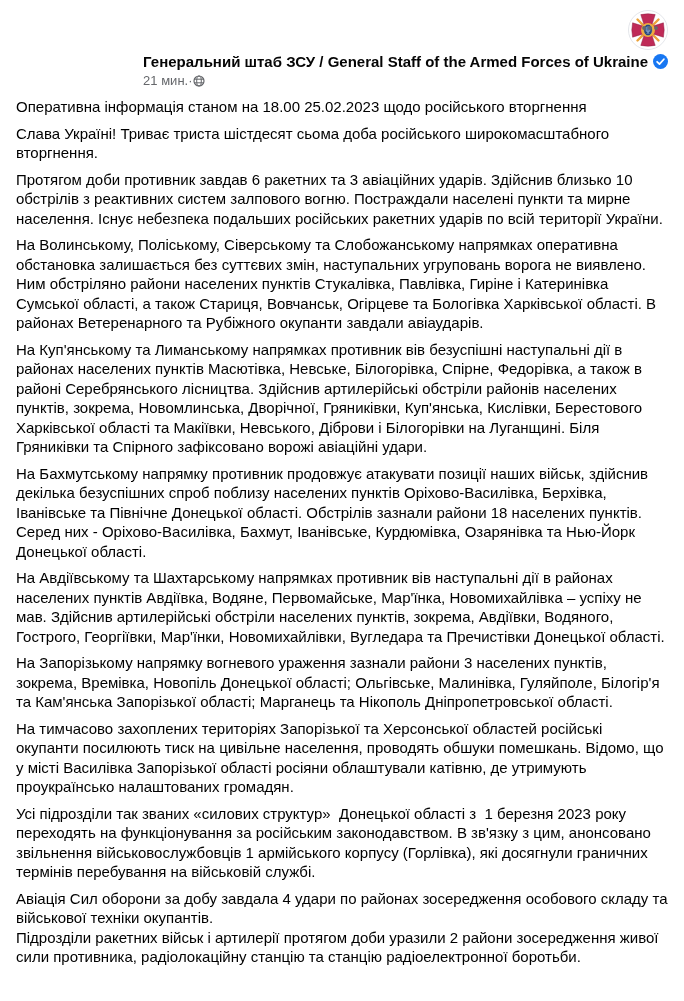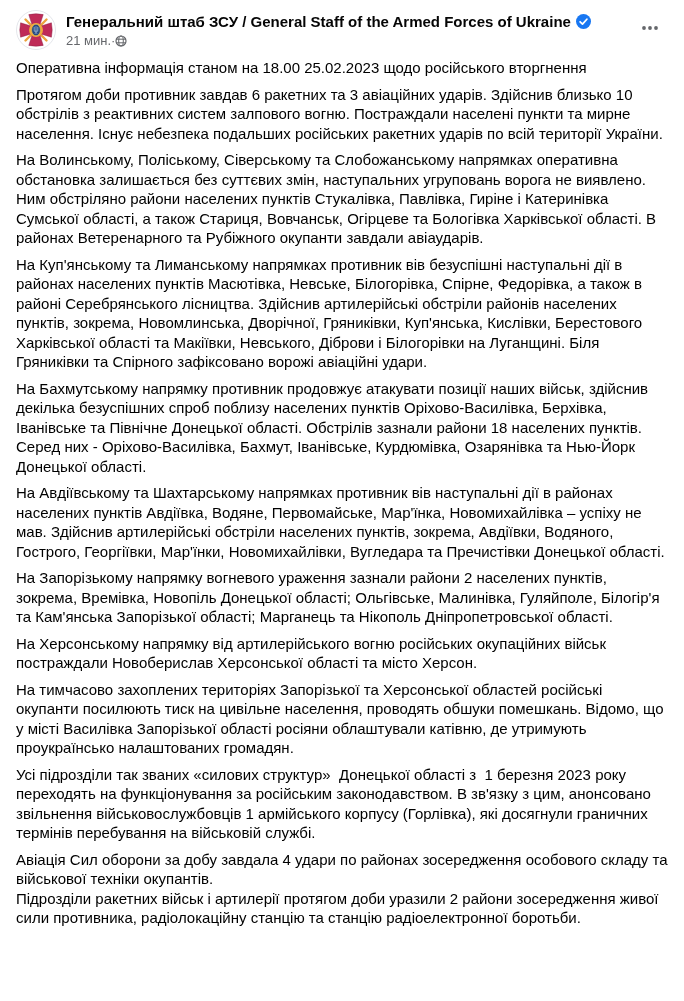--- a/index.html
+++ b/index.html
@@ -10,23 +10,24 @@
     color: #050505;
   }
   .post {
     width: 684px;
     background: #ffffff;
     box-sizing: border-box;
   }
   
   .post-header {
     display: flex;
-    align-items: flex-start;
+    align-items: flex-end;
     padding: 10px 16px 4px 16px;
     position: relative;
+    flex-direction: column;
   }
   .avatar {
     width: 40px;
     height: 40px;
     border-radius: 50%;
     flex: 0 0 40px;
     cursor: pointer;
   }
   .head-text {
     margin-left: 10px;
@@ -145,26 +146,26 @@
         <circle cx="4" cy="10" r="1.9" fill="#65676b"></circle>
         <circle cx="10" cy="10" r="1.9" fill="#65676b"></circle>
         <circle cx="16" cy="10" r="1.9" fill="#65676b"></circle>
       </svg>
     </div>
 
   </div>
 
   <div class="post-body">
       <p>Оперативна інформація станом на 18.00 25.02.2023 щодо російського вторгнення</p>
+      <p>Слава Україні! Триває триста шістдесят сьома доба російського широкомасштабного вторгнення.</p>
       <p>Протягом доби противник завдав 6 ракетних та 3 авіаційних ударів. Здійснив близько 10 обстрілів з реактивних систем залпового вогню. Постраждали населені пункти та мирне населення. Існує небезпека подальших російських ракетних ударів по всій території України.</p>
       <p>На Волинському, Поліському, Сіверському та Слобожанському напрямках оперативна обстановка залишається без суттєвих змін, наступальних угруповань ворога не виявлено. Ним обстріляно райони населених пунктів Стукалівка, Павлівка, Гиріне і Катеринівка Сумської області, а також Стариця, Вовчанськ, Огірцеве та Бологівка Харківської області. В районах Ветеренарного та Рубіжного окупанти завдали авіаударів.</p>
       <p>На Куп'янському та Лиманському напрямках противник вів безуспішні наступальні дії в районах населених пунктів Масютівка, Невське, Білогорівка, Спірне, Федорівка, а також в районі Серебрянського лісництва. Здійснив артилерійські обстріли районів населених пунктів, зокрема, Новомлинська, Дворічної, Гряниківки, Куп'янська, Кислівки, Берестового Харківської області та Макіївки, Невського, Діброви і Білогорівки на Луганщині. Біля Гряниківки та Спірного зафіксовано ворожі авіаційні удари.</p>
       <p>На Бахмутському напрямку противник продовжує атакувати позиції наших військ, здійснив декілька безуспішних спроб поблизу населених пунктів Оріхово-Василівка, Берхівка, Іванівське та Північне Донецької області. Обстрілів зазнали райони 18 населених пунктів. Серед них - Оріхово-Василівка, Бахмут, Іванівське, Курдюмівка, Озарянівка та Нью-Йорк Донецької області.</p>
       <p>На Авдіївському та Шахтарському напрямках противник вів наступальні дії в районах населених пунктів Авдіївка, Водяне, Первомайське, Мар'їнка, Новомихайлівка – успіху не мав. Здійснив артилерійські обстріли населених пунктів, зокрема, Авдіївки, Водяного, Гострого, Георгіївки, Мар'їнки, Новомихайлівки, Вугледара та Пречистівки Донецької області.</p>
-      <p>На Запорізькому напрямку вогневого ураження зазнали райони 2 населених пунктів, зокрема, Времівка, Новопіль Донецької області; Ольгівське, Малинівка, Гуляйполе, Білогір'я та Кам'янська Запорізької області; Марганець та Нікополь Дніпропетровської області.</p>
-      <p>На Херсонському напрямку від артилерійського вогню російських окупаційних військ постраждали Новоберислав Херсонської області та місто Херсон.</p>
+      <p>На Запорізькому напрямку вогневого ураження зазнали райони 3 населених пунктів, зокрема, Времівка, Новопіль Донецької області; Ольгівське, Малинівка, Гуляйполе, Білогір'я та Кам'янська Запорізької області; Марганець та Нікополь Дніпропетровської області.</p>
       <p>На тимчасово захоплених територіях Запорізької та Херсонської областей російські окупанти посилюють тиск на цивільне населення, проводять обшуки помешкань. Відомо, що у місті Василівка Запорізької області росіяни облаштували катівню, де утримують проукраїнсько налаштованих громадян.</p>
       <p>Усі підрозділи так званих «силових структур»  Донецької області з  1 березня 2023 року переходять на функціонування за російським законодавством. В зв'язку з цим, анонсовано звільнення військовослужбовців 1 армійського корпусу (Горлівка), які досягнули граничних термінів перебування на військовій службі.</p>
       <p>Авіація Сил оборони за добу завдала 4 удари по районах зосередження особового складу та військової техніки окупантів.
 Підрозділи ракетних військ і артилерії протягом доби уразили 2 райони зосередження живої сили противника, радіолокаційну станцію та станцію радіоелектронної боротьби.</p>
     </div>
 
 </div>
 
 </body></html>

